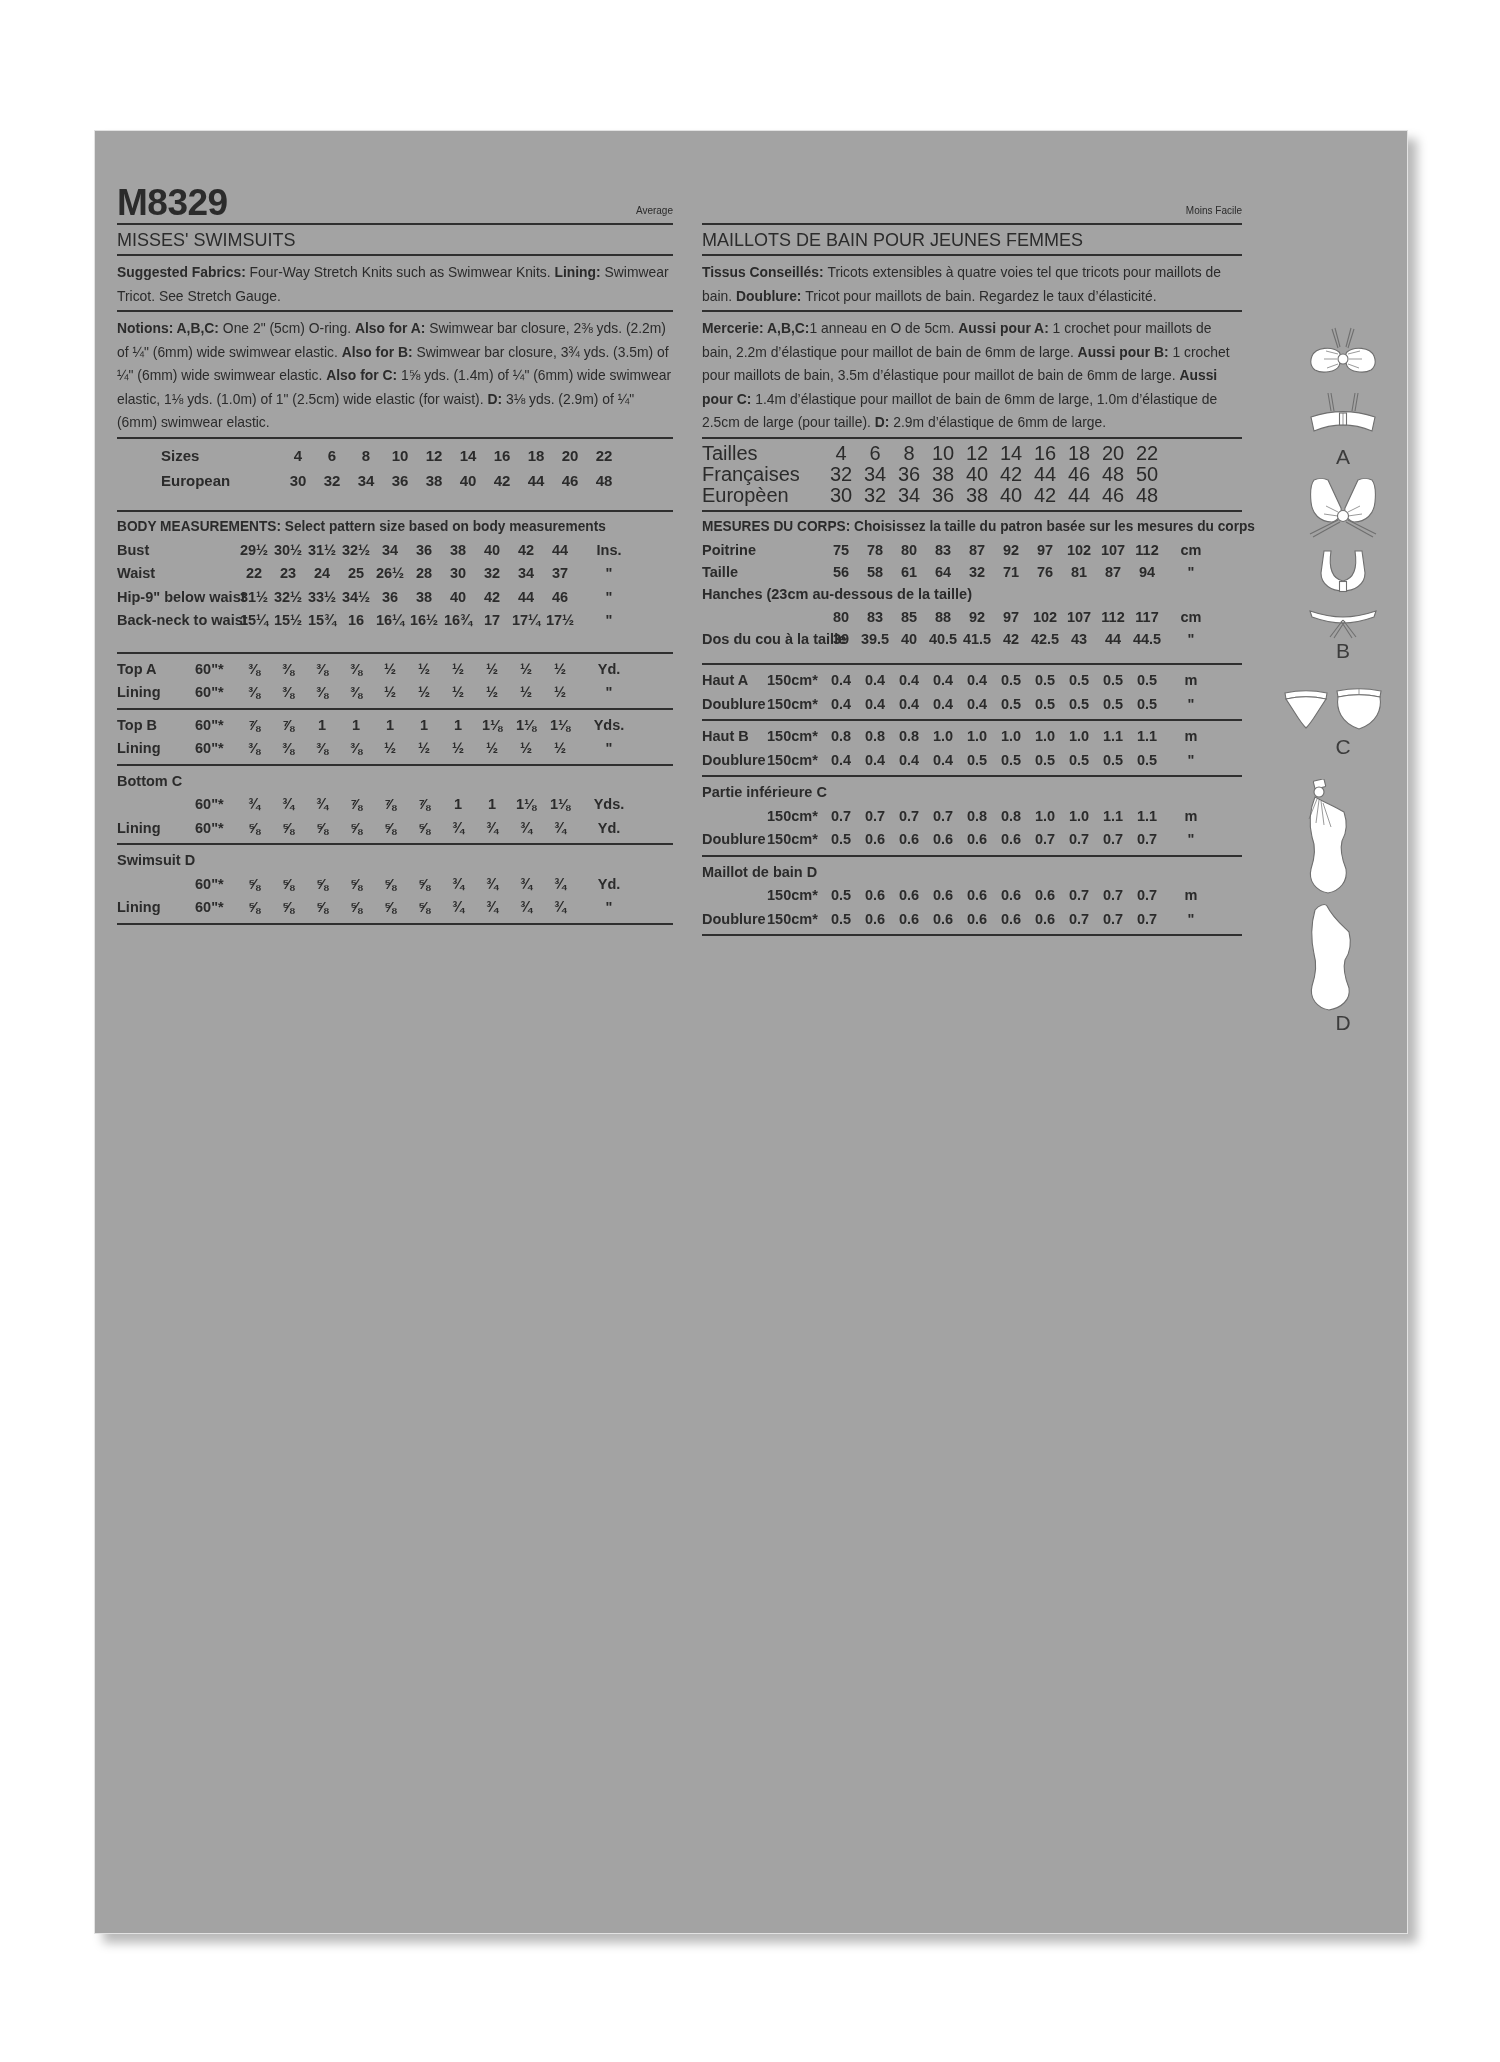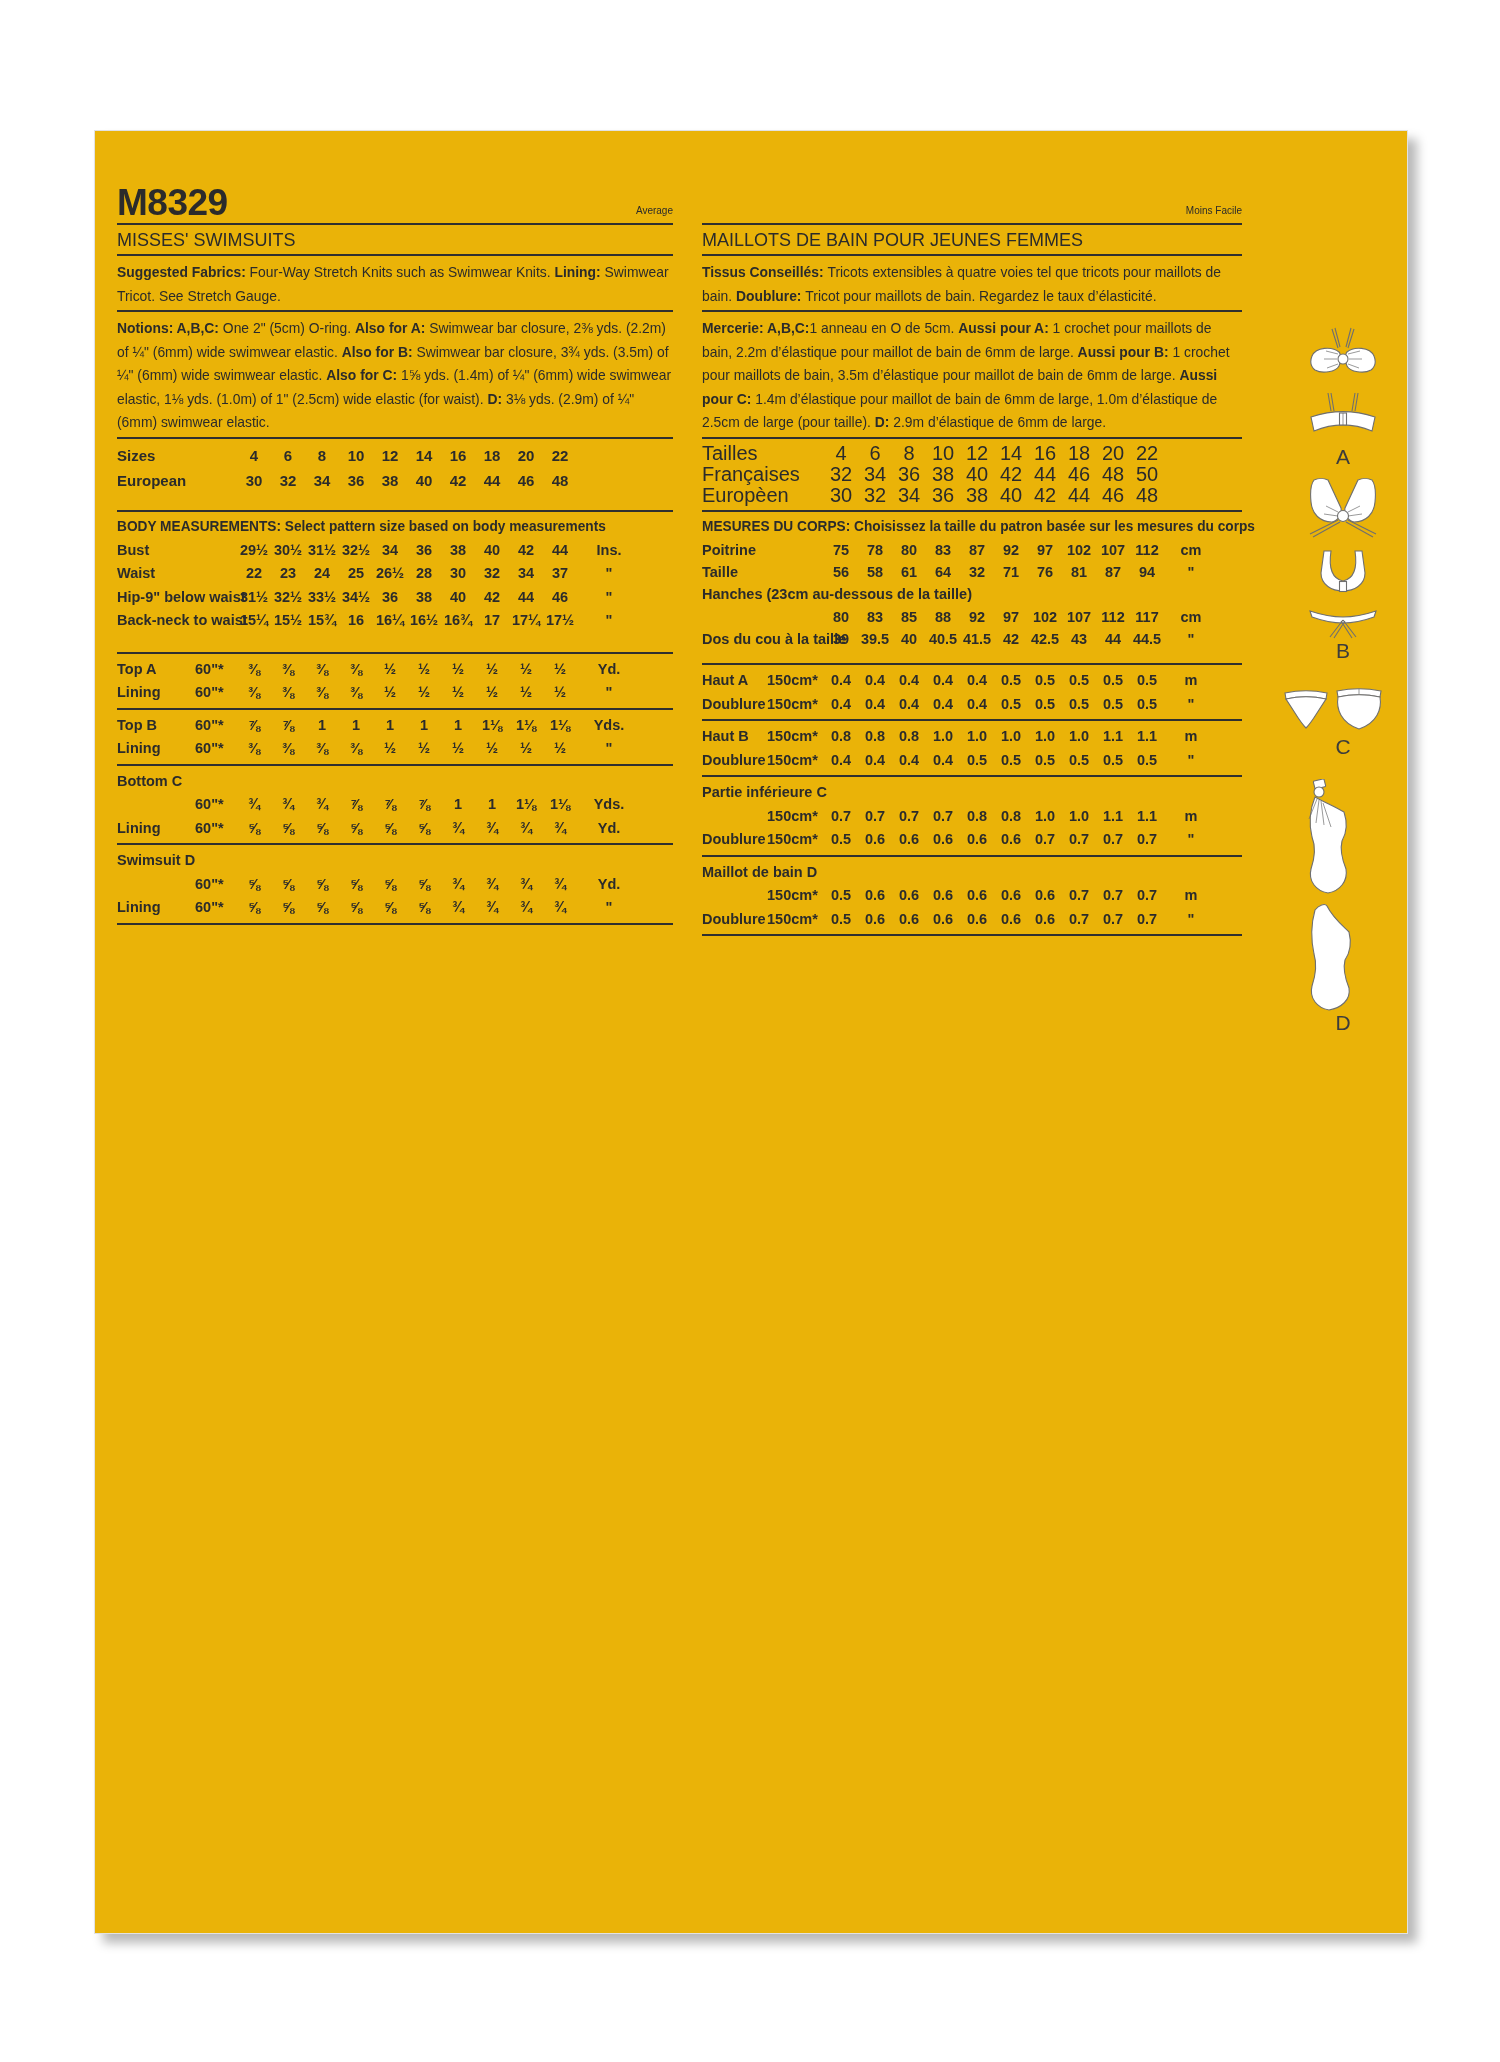--- a/index.html
+++ b/index.html
@@ -1,35 +1,35 @@
 <!DOCTYPE html>
 <html><head>
 <meta charset="utf-8">
 <style>
   html,body{margin:0;padding:0;background:#ffffff;}
   .stage{position:relative;width:1500px;height:2062px;background:#ffffff;overflow:hidden;
          font-family:"Liberation Sans","DejaVu Sans",sans-serif;color:#2b2b2b;}
-  .sheet{position:absolute;left:94px;top:130px;width:1312px;height:1802px;background:#eab308;
+  .sheet{position:absolute;left:94px;top:130px;width:1312px;height:1802px;background:#a3a3a3;
          border:1px solid #e2e2e2;box-shadow:9px 9px 10px rgba(0,0,0,0.28);}
   .col{position:absolute;top:55px;}
   .col-left{left:22px;width:556px;}
   .col-right{left:607px;width:540px;}
   .hdr-row{height:34px;display:flex;justify-content:space-between;align-items:flex-end;}
   .pat-no{font-size:37px;font-weight:700;letter-spacing:-0.5px;line-height:34px;}
   .difficulty{font-size:10px;line-height:18px;}
   .rule{border-top:2px solid #2f2f2f;margin:3px 0 4px 0;height:0;}
   .doc-title{font-size:18px;font-weight:400;line-height:22px;}
   .para{font-size:15px;line-height:23.5px;}
   .cond{width:108%;transform:scaleX(0.925);transform-origin:0 0;}
   .b{font-weight:700;}
   .size-block{height:64px;}
   .trow{white-space:nowrap;}
   .rows-l .trow{line-height:23.5px;font-size:14.5px;font-weight:700;}
   .rows-r .trow{line-height:22px;font-size:14.5px;font-weight:700;}
-  .size-l .trow{line-height:25px;font-size:15px;font-weight:700;}
+  .size-l .trow{line-height:25px;font-size:15px;font-weight:700;margin-left:44px;}
   .size-r .trow{line-height:21px;font-size:20px;font-weight:400;}
   .yard .trow{line-height:23.5px;font-size:14.5px;font-weight:700;}
   .trow-header{font-size:14.5px;font-weight:700;line-height:23.5px;white-space:nowrap;}
   .body-title{font-size:14.8px;font-weight:700;line-height:21px;margin-bottom:2px;white-space:nowrap;}
   .grid-size-l,.grid-body-l{display:grid;grid-template-columns:120px repeat(10,34px) 60px;}
   .grid-yard-l{display:grid;grid-template-columns:78px 42px repeat(10,34px) 60px;}
   .grid-size-r,.grid-body-r{display:grid;grid-template-columns:122px repeat(10,34px) 50px;}
   .grid-yard-r{display:grid;grid-template-columns:65px 57px repeat(10,34px) 50px;}
   .tlabel{text-align:left;overflow:visible;}
   .twidth{text-align:left;}

